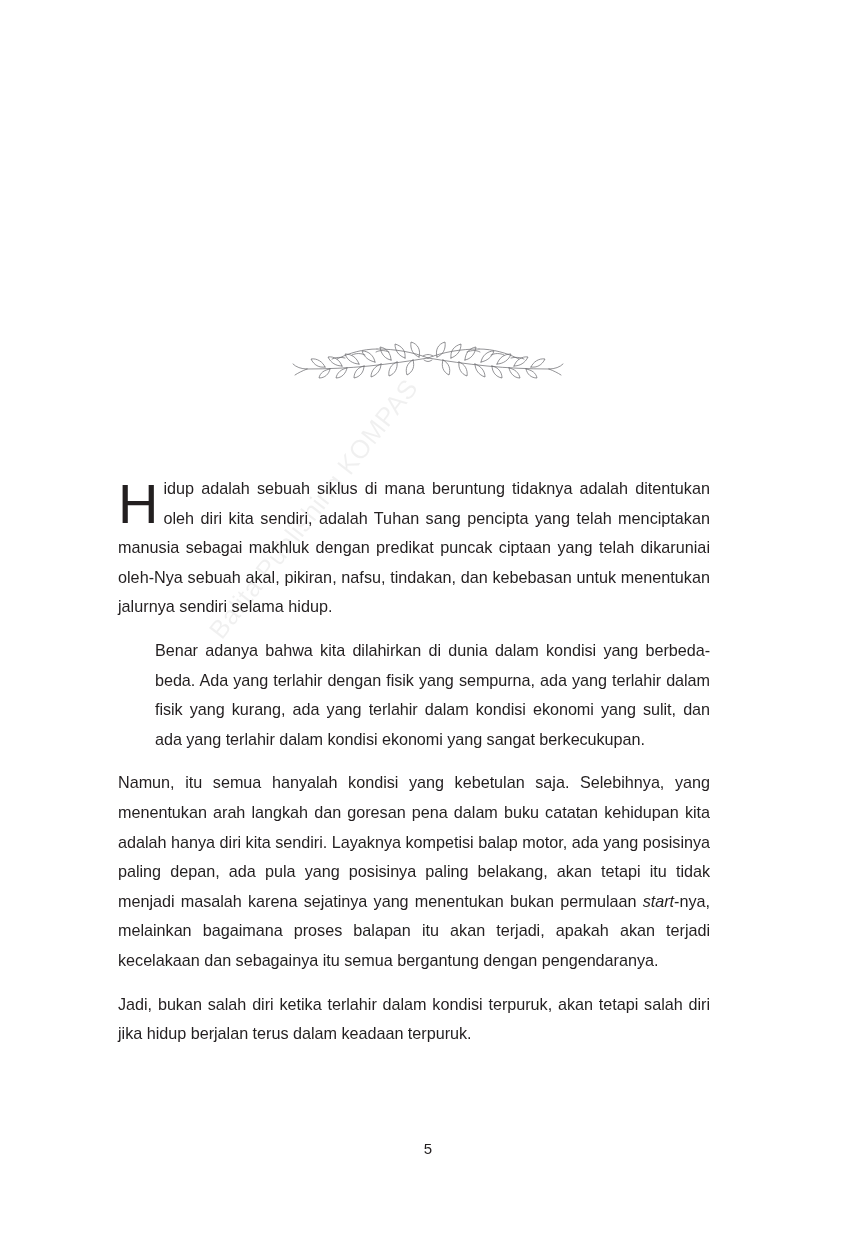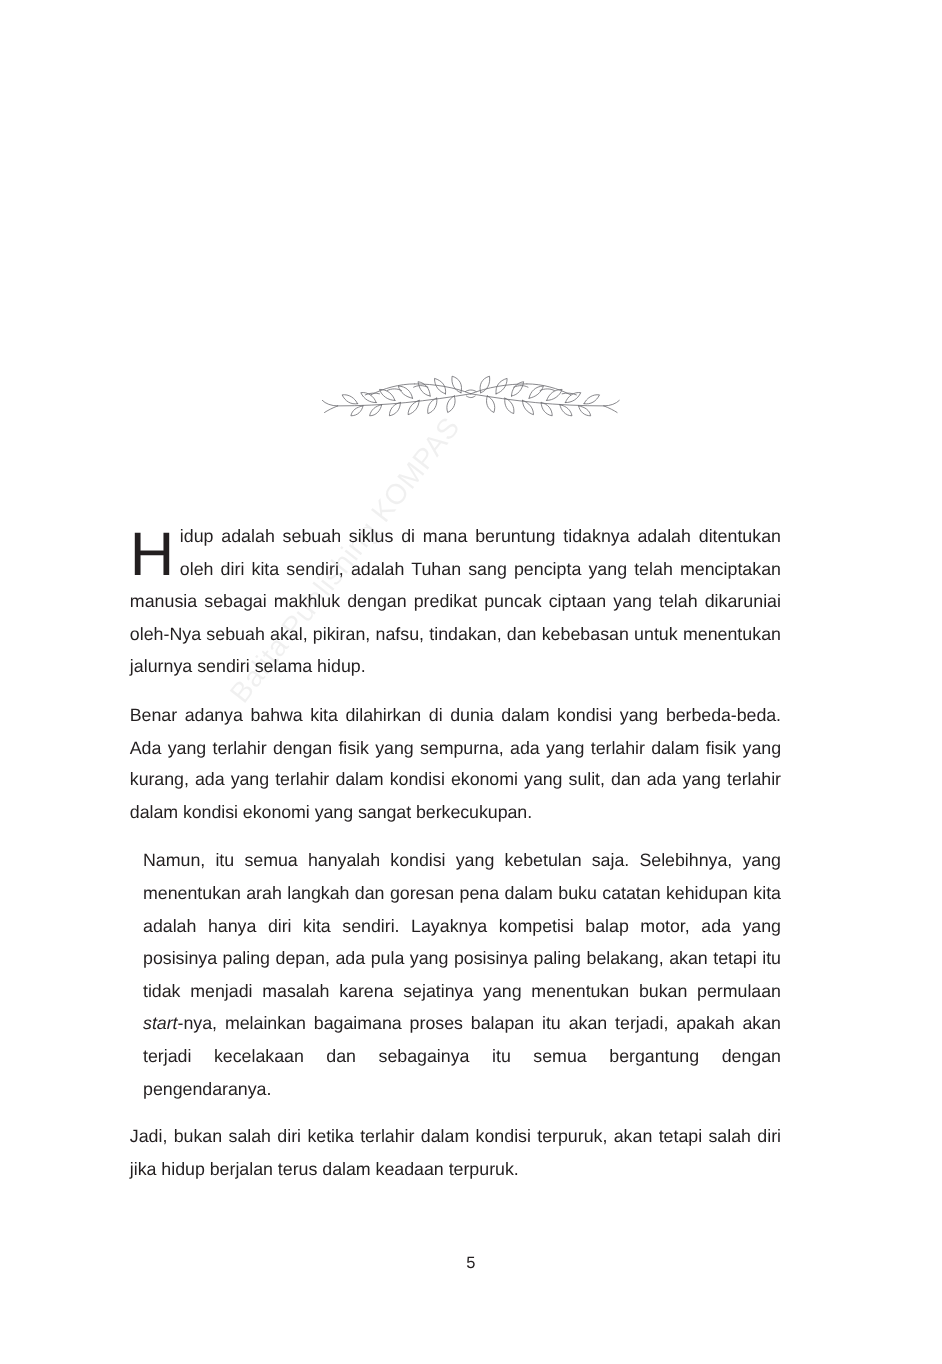--- a/index.html
+++ b/index.html
@@ -114,22 +114,22 @@
     margin-top: 2px;
     color: #231f20;
   }
 
   .para em {
     font-style: italic;
   }
 
   
   .p1 { letter-spacing: 0.01px; }
-  .p2 { letter-spacing: -0.05px; }
-  .p3 { letter-spacing: -0.02px; margin-left: 12px; }
+  .p2 { letter-spacing: -0.05px; margin-left: 37px; }
+  .p3 { letter-spacing: -0.02px; }
   .p4 { letter-spacing: -0.02px; }
 
   
   .folio {
     position: absolute;
     left: 0;
     right: 0;
     top: 1140px;
     text-align: center;
     font-family: "Liberation Sans", sans-serif;

